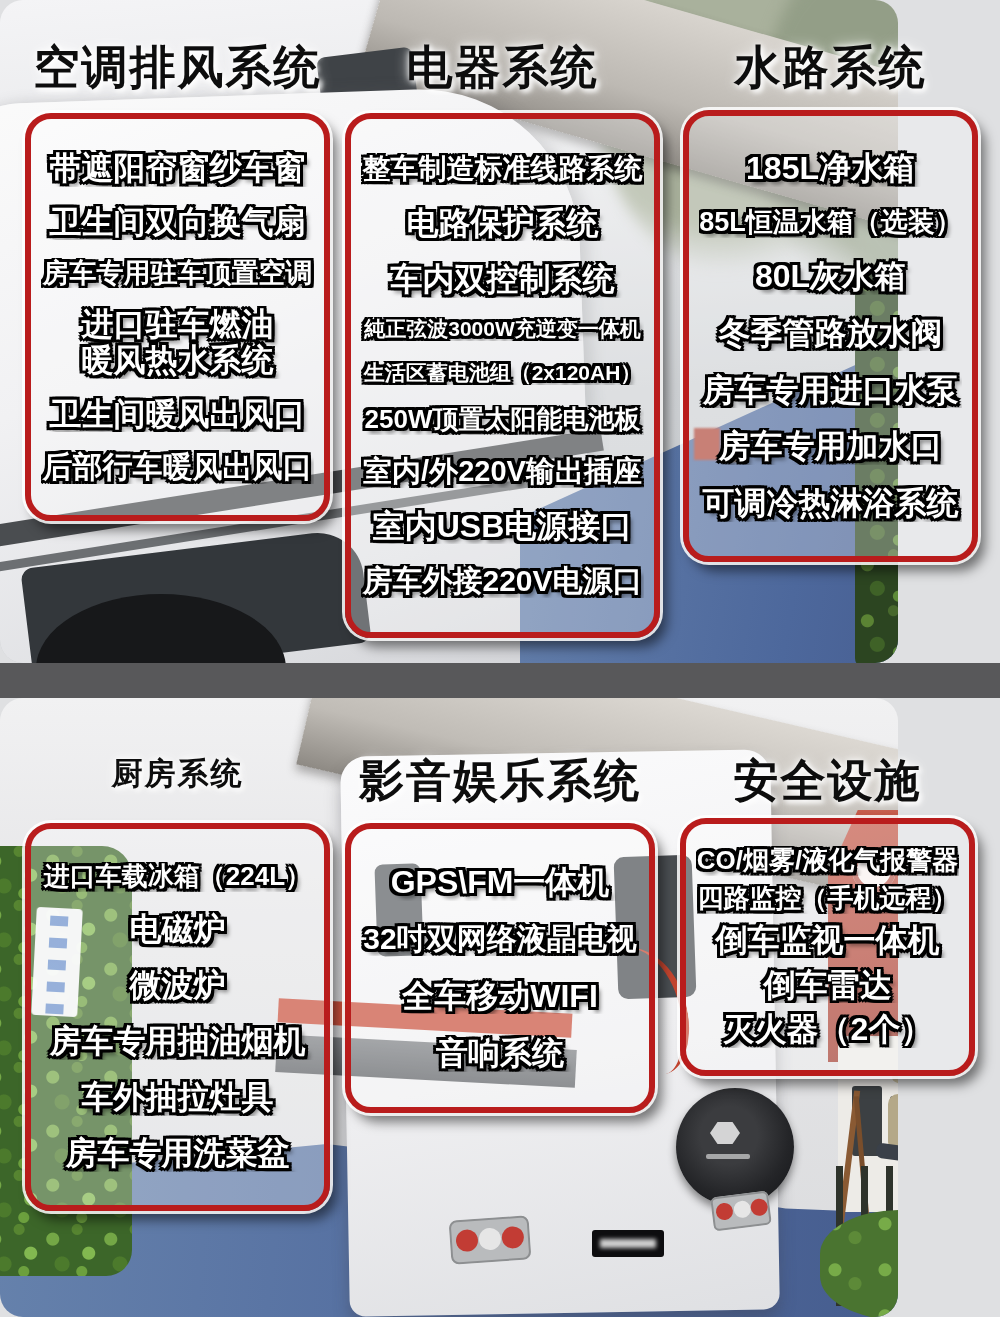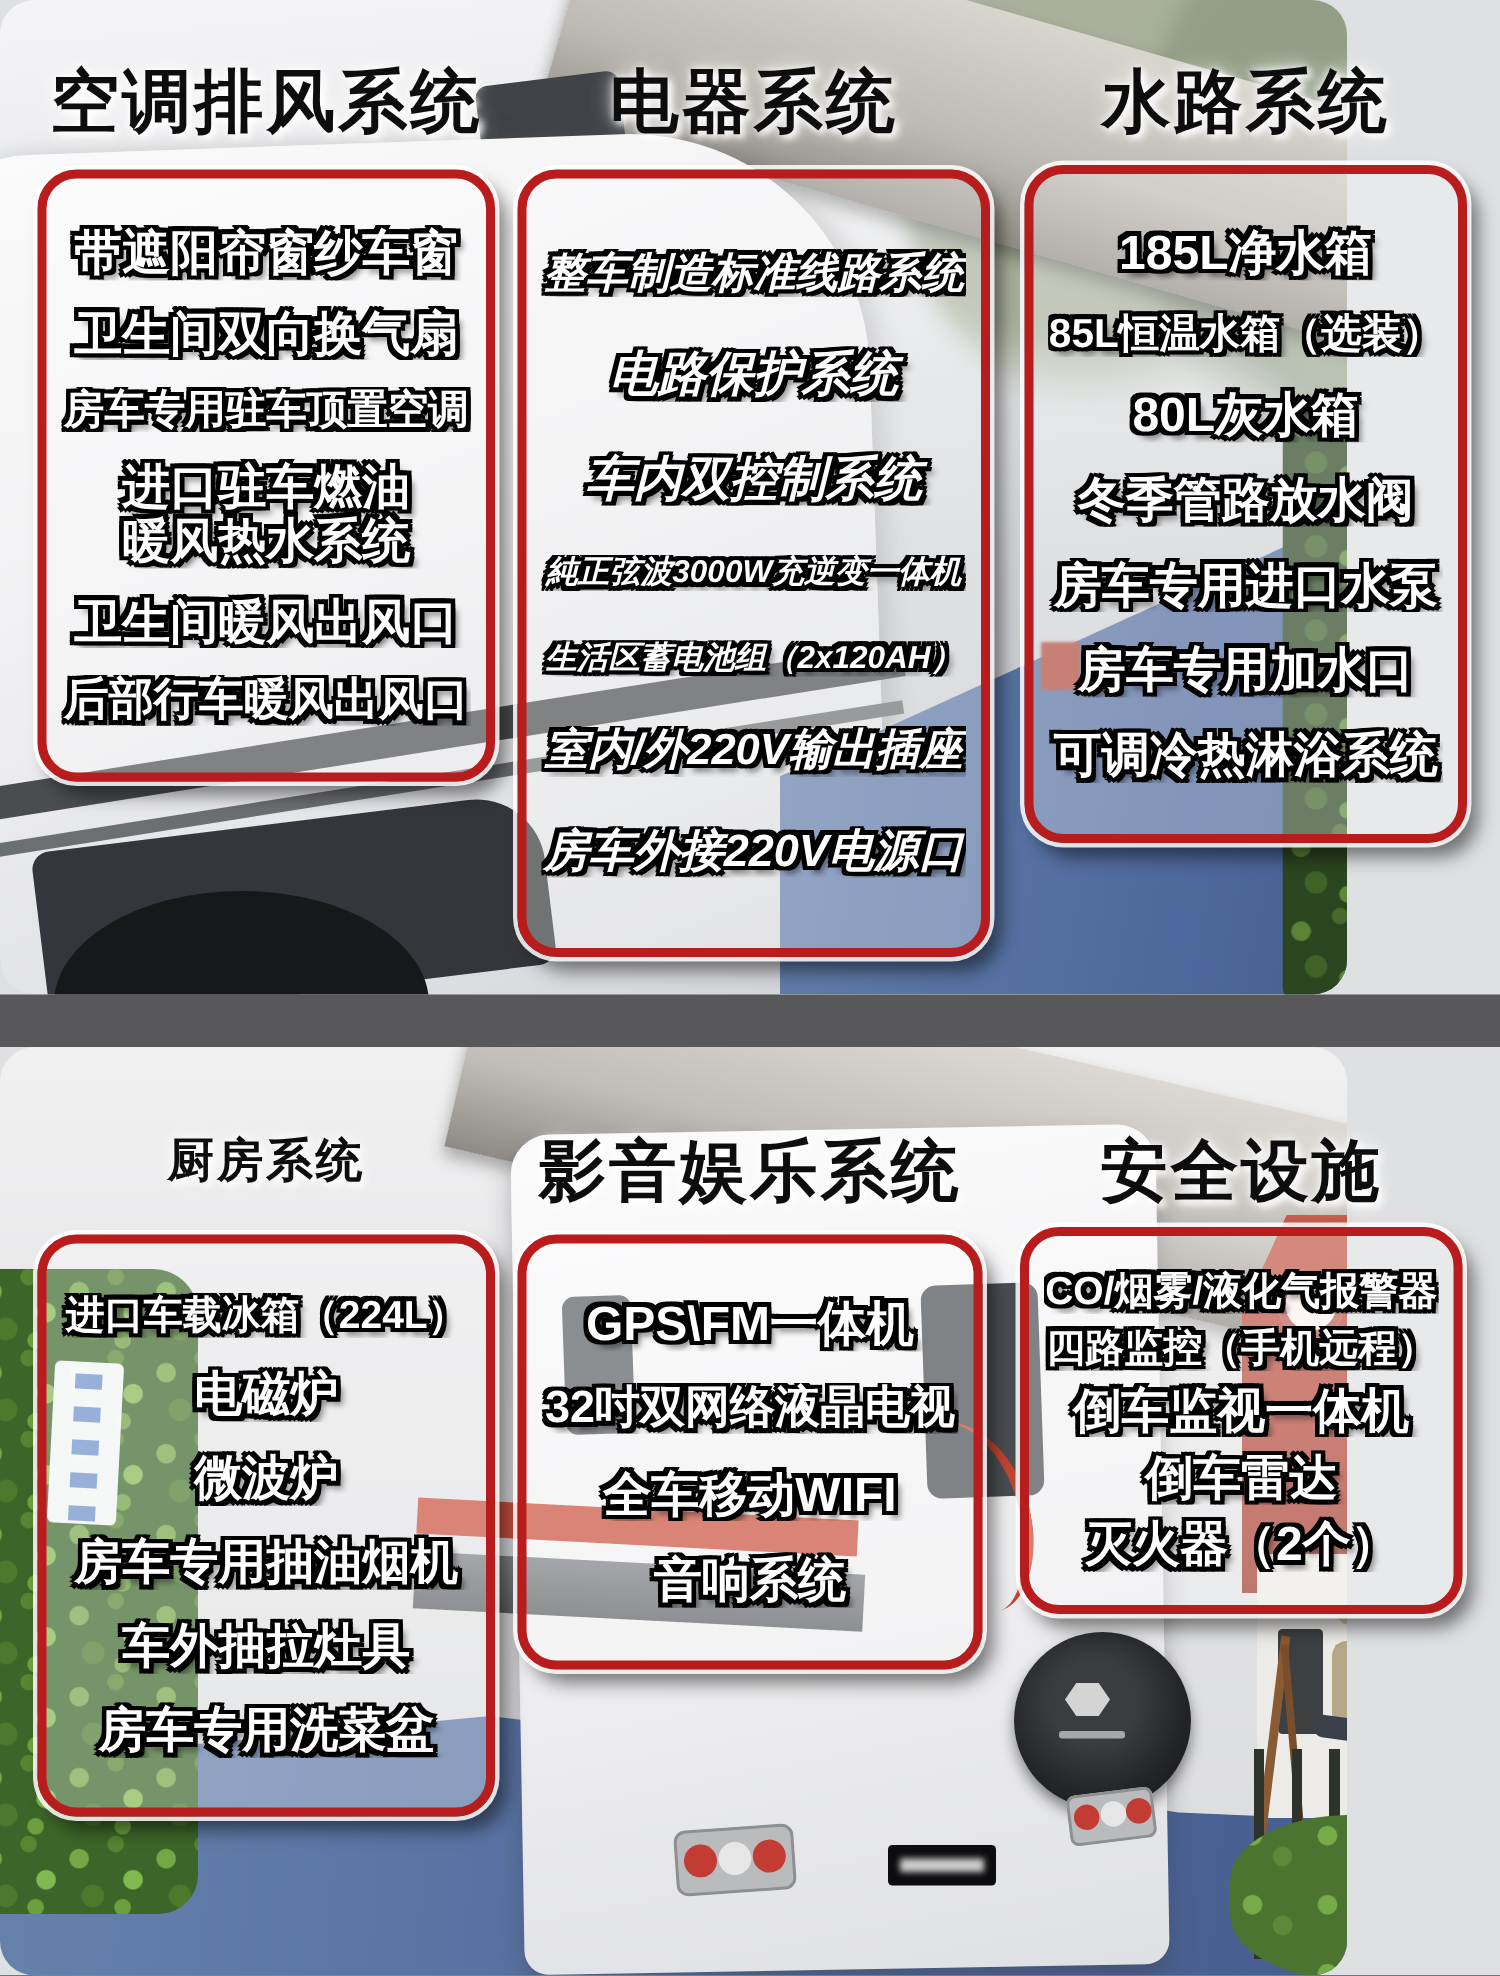--- a/index.html
+++ b/index.html
@@ -119,21 +119,21 @@
     box-shadow:0 0 0 3px rgba(255,255,255,.85),7px 9px 12px rgba(0,0,0,.5);
     display:flex;flex-direction:column;justify-content:space-evenly;align-items:center;
     padding:14px 10px;box-sizing:border-box;}
   .pitem{width:100%;text-align:center;font-weight:bold;color:#fff;font-size:32px;line-height:1.14;
     white-space:pre;overflow:hidden;
     text-shadow:-3px -3px 0 #000,3px -3px 0 #000,-3px 3px 0 #000,3px 3px 0 #000,
       -3px 0 0 #000,3px 0 0 #000,0 -3px 0 #000,0 3px 0 #000,
       -2px -2px 0 #000,2px -2px 0 #000,-2px 2px 0 #000,2px 2px 0 #000,
       4px 5px 4px rgba(0,0,0,.55);}
   #p-tl{left:25px;top:113px;width:305px;height:408px;}
-  #p-tm{left:345px;top:113px;width:315px;height:525px;font-style:italic;}
+  #p-tm{left:345px;top:113px;width:315px;height:525px;}
   #p-tr{left:683px;top:110px;width:295px;height:452px;}
   #p-bl{left:25px;top:823px;width:305px;height:388px;}
   #p-bm{left:345px;top:823px;width:310px;height:290px;}
   #p-br{left:680px;top:818px;width:295px;height:258px;}
   #h-t0{left:25px;top:44px;width:305px;}
   #h-t1{left:345px;top:44px;width:315px;}
   #h-t2{left:683px;top:44px;width:295px;}
   #h-b0{left:25px;top:758px;width:305px;font-size:31px;}
   #h-b1{left:345px;top:758px;width:310px;font-size:45px;}
   #h-b2{left:680px;top:758px;width:295px;font-size:45px;}
@@ -220,21 +220,23 @@
     <div class="pitem fit">卫生间暖风出风口</div>
     <div class="pitem fit" style="font-size: 30px;">后部行车暖风出风口</div>
   </div>
 
   <div class="panel" id="p-tm">
     <div class="pitem fit" style="font-size: 28px;">整车制造标准线路系统</div>
     <div class="pitem fit">电路保护系统</div>
     <div class="pitem fit">车内双控制系统</div>
     <div class="pitem fit" style="font-size: 21px;">純正弦波3000W充逆变一体机</div>
     <div class="pitem fit" style="font-size: 21px;">生活区蓄电池组（2x120AH）</div>
+    <div class="pitem fit" style="font-size: 26px;">250W顶置太阳能电池板</div>
     <div class="pitem fit" style="font-size: 29px;">室内/外220V输出插座</div>
+    <div class="pitem fit">室内USB电源接口</div>
     <div class="pitem fit" style="font-size: 30px;">房车外接220V电源口</div>
   </div>
 
   <div class="panel" id="p-tr">
     <div class="pitem fit">185L净水箱</div>
     <div class="pitem fit" style="font-size: 27px;">85L恒温水箱（选装）</div>
     <div class="pitem fit">80L灰水箱</div>
     <div class="pitem fit">冬季管路放水阀</div>
     <div class="pitem fit">房车专用进口水泵</div>
     <div class="pitem fit">房车专用加水口</div>

